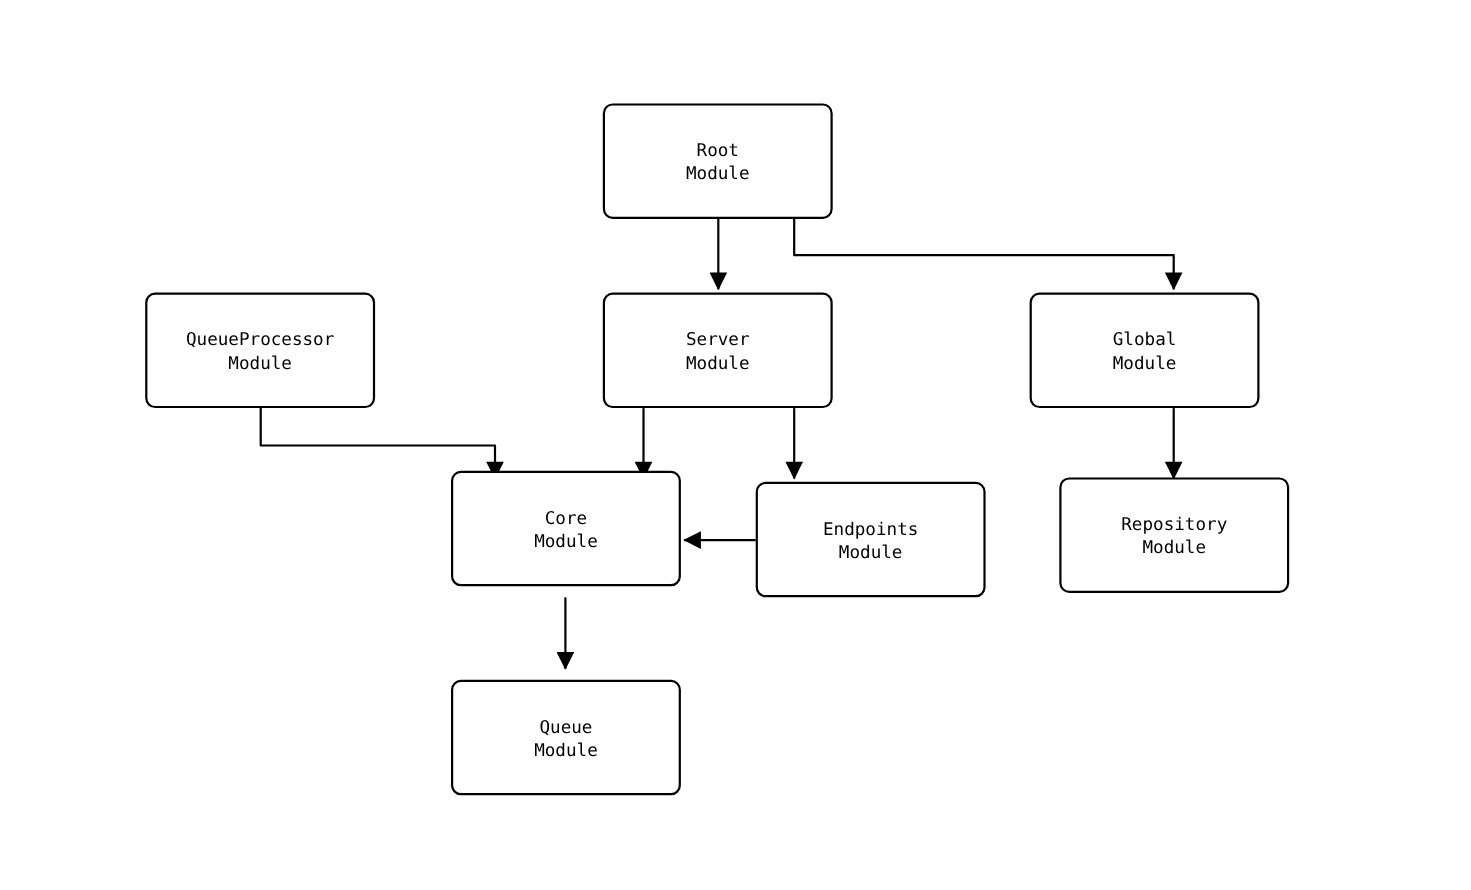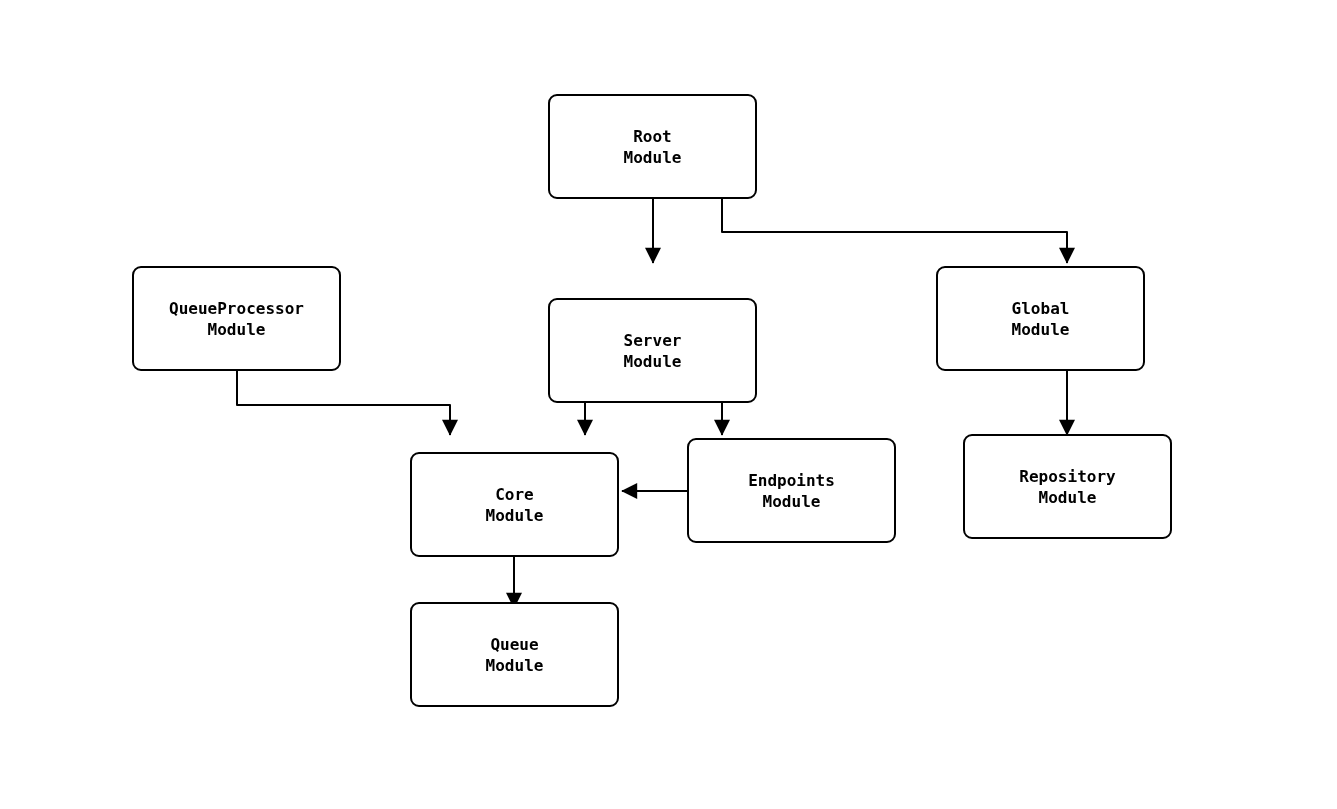--- a/index.html
+++ b/index.html
@@ -37,35 +37,35 @@
     border: 2px solid #000000;
     border-radius: 9px;
     background: #ffffff;
     display: flex;
     align-items: center;
     justify-content: center;
   }
   .node-label {
     font-family: "DejaVu Sans Mono", monospace;
     font-size: 16px;
-    font-weight: bold;
+    font-weight: normal;
     line-height: 21px;
     color: #000000;
     text-align: center;
     white-space: pre-line;
   }
   
   .pos-root            { left: 548px;  top: 94px;  }
-  .pos-server          { left: 548px;  top: 266px; margin-top: 32px; }
+  .pos-server          { left: 548px;  top: 266px; }
   .pos-global          { left: 936px;  top: 266px; }
   .pos-queue-processor { left: 132px;  top: 266px; align-items: center; }
-  .pos-core            { left: 410px;  top: 452px; }
+  .pos-core            { left: 410px;  top: 428px; }
   .pos-endpoints       { left: 687px;  top: 438px; }
   .pos-repository      { left: 963px;  top: 434px; }
-  .pos-queue           { left: 410px;  top: 602px; align-items: center; }
+  .pos-queue           { left: 410px;  top: 618px; align-items: center; }
 </style>
 </head>
 <body>
 
 <div class="canvas">
 
   <svg class="edges-layer" viewBox="0 0 1337 809" xmlns="http://www.w3.org/2000/svg">
     <defs>
       <marker id="arrowhead" viewBox="0 0 10 10" refX="9.5" refY="5" markerWidth="18" markerHeight="16" markerUnits="userSpaceOnUse" orient="auto">
         <path d="M 0 0 L 10 5 L 0 10 z" fill="#000000"></path>

